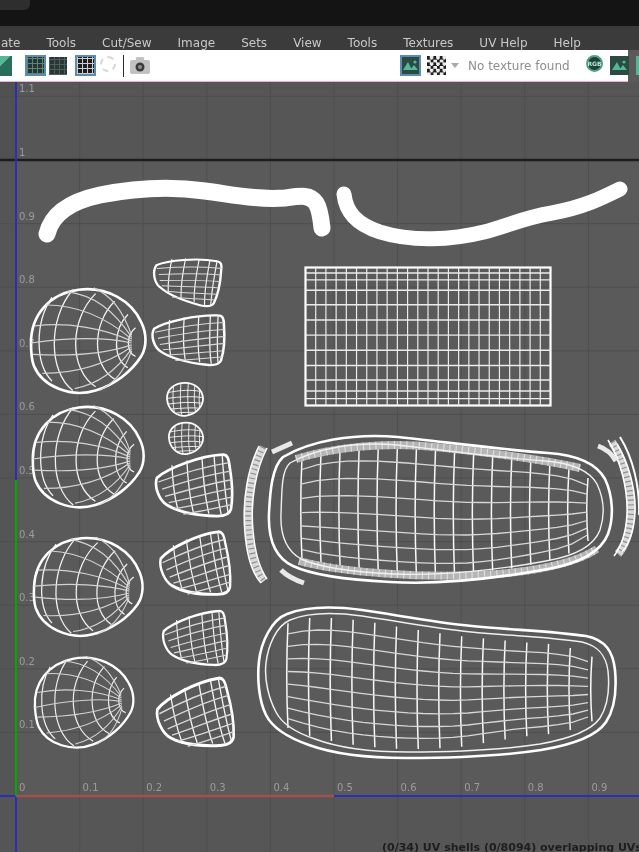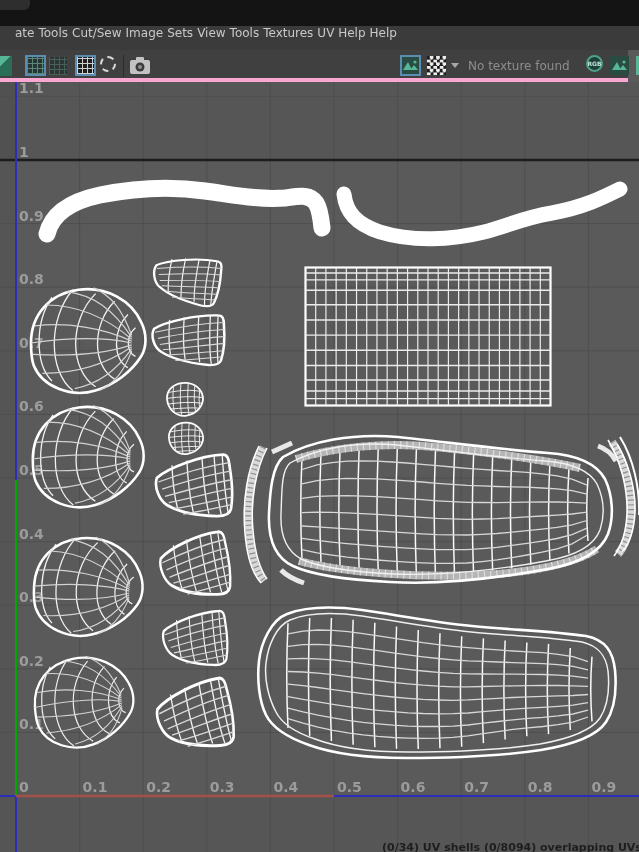--- a/index.html
+++ b/index.html
@@ -1,46 +1,46 @@
 <!DOCTYPE html>
 <html><head>
 <meta charset="utf-8">
 <style>
   html,body{margin:0;padding:0}
   body{width:639px;height:852px;overflow:hidden;position:relative;background:#5a5a5a;
        font-family:"DejaVu Sans","Liberation Sans",sans-serif;}
   .topbar{position:absolute;left:0;top:0;width:639px;height:26px;background:#141414;}
   .toptab{position:absolute;left:0;top:0;width:30px;height:10px;background:#2e2e2e;border-radius:0 0 6px 0;}
   .menubar{position:absolute;left:0;top:26px;width:639px;height:24px;background:#3b3b3b;
-           display:flex;align-items:flex-start;gap:4px;padding-left:15px;box-sizing:border-box;
+           display:flex;align-items:flex-end;gap:26px;padding-left:1px;box-sizing:border-box;
            font-size:12px;color:#c9c9c9;white-space:nowrap;}
   .menu-item{cursor:default;}
-  .toolbar{position:absolute;left:0;top:50px;width:628px;height:32px;background:#404040;
-           border-bottom:4px solid #f9a8d4;box-sizing:border-box;}
+  .toolbar{position:absolute;left:0;top:50px;width:628px;height:32px;background:#ffffff;
+           border-bottom:1px solid #f9a8d4;box-sizing:border-box;}
   .tb{position:absolute;box-sizing:border-box;}
   .grid-icon{background-color:#253636;
      background-image:repeating-linear-gradient(0deg,#5d8573 0 1px,transparent 1px 5px),
                       repeating-linear-gradient(90deg,#5d8573 0 1px,transparent 1px 5px);}
   .grid-icon.dim{background-color:#2c3434;
      background-image:repeating-linear-gradient(0deg,#47605a 0 1px,transparent 1px 5px),
                       repeating-linear-gradient(90deg,#47605a 0 1px,transparent 1px 5px);}
   .grid-icon.bright{background-color:#1f1f1f;
      background-image:repeating-linear-gradient(0deg,#cfcfcf 0 1px,transparent 1px 5px),
                       repeating-linear-gradient(90deg,#cfcfcf 0 1px,transparent 1px 5px);}
   .hl{border:2px solid #5b8db0;}
   .checker{background:repeating-conic-gradient(#ededed 0 25%,#1d1d1d 0 50%) 0 0/6.4px 6.4px;}
   .caret{width:0;height:0;border-left:4px solid transparent;border-right:4px solid transparent;
          border-top:5px solid #a8a8a8;}
   .tb-label{font-size:12px;color:#8d8d8d;white-space:nowrap;}
   .rgb-badge{width:17px;height:17px;border-radius:50%;background:#1f4038;border:2px solid #4da28a;
              color:#bfe8d9;font-size:6px;font-weight:bold;display:flex;align-items:center;justify-content:center;}
   .canvas{position:absolute;left:0;top:82px;width:639px;height:770px;background:#5a5a5a;}
   svg.layer{position:absolute;left:0;top:0;}
   #gridlayer{z-index:1;}
-  .tick{position:absolute;z-index:2;font-size:14px;color:#9c9c9c;line-height:11px;font-weight:bold;}
+  .tick{position:absolute;z-index:2;font-size:10px;color:#9c9c9c;line-height:11px;}
   #shellsvg{z-index:3;}
   .status{position:absolute;left:382px;top:841px;z-index:4;font-size:11px;font-weight:bold;
           color:#1e1e1e;white-space:nowrap;}
 </style>
 </head>
 <body>
 
 <div class="topbar">
   <div class="toptab"></div>
 </div>

